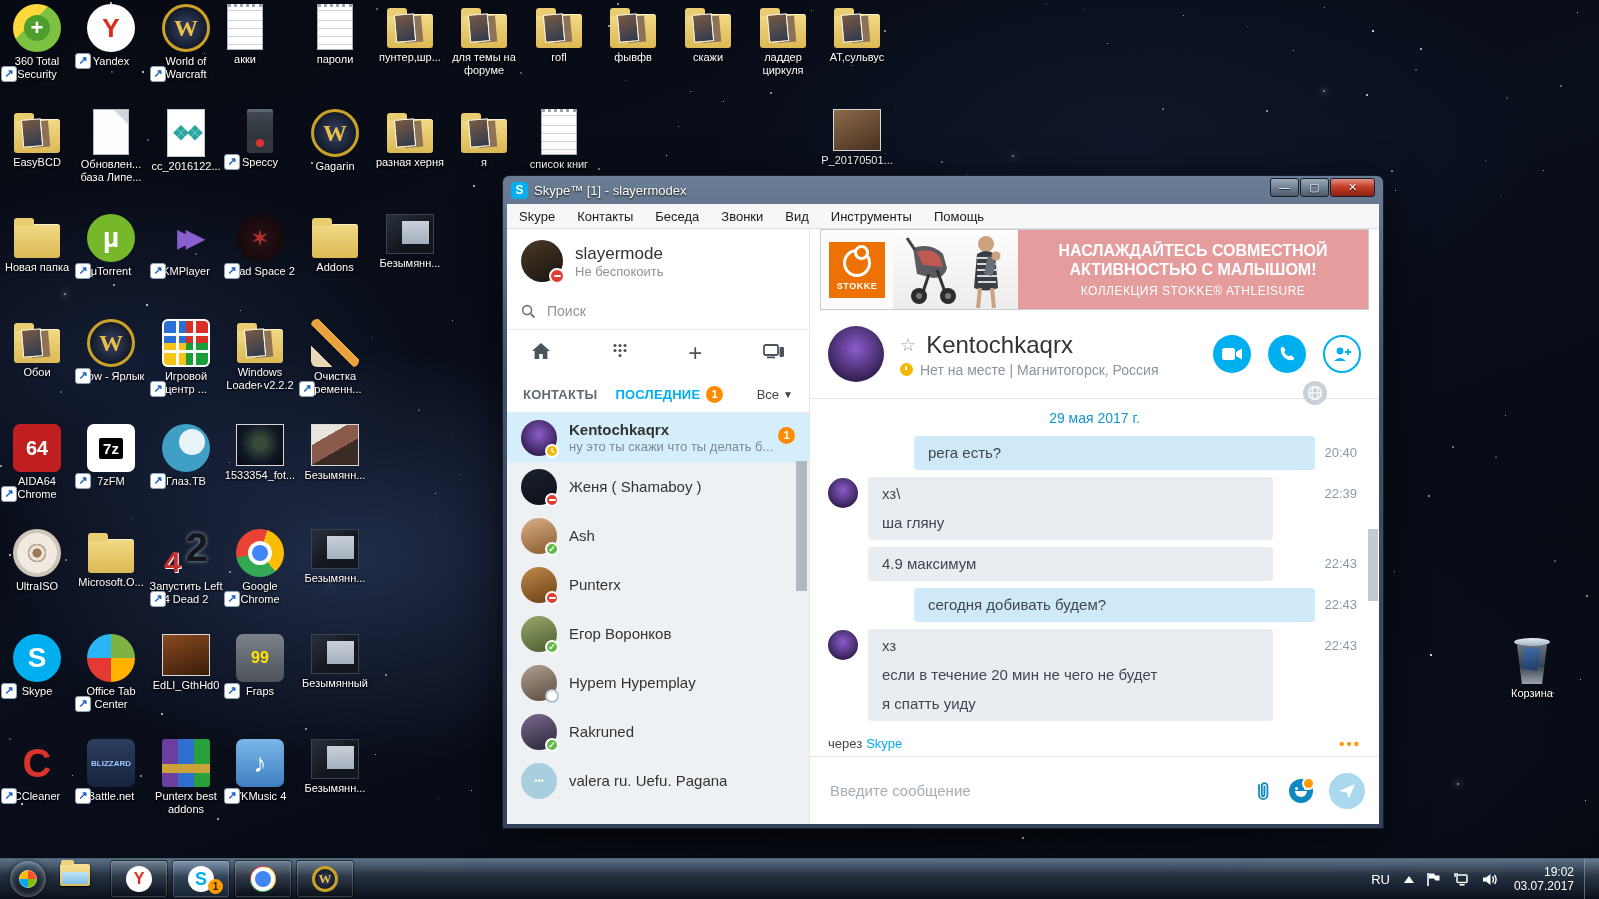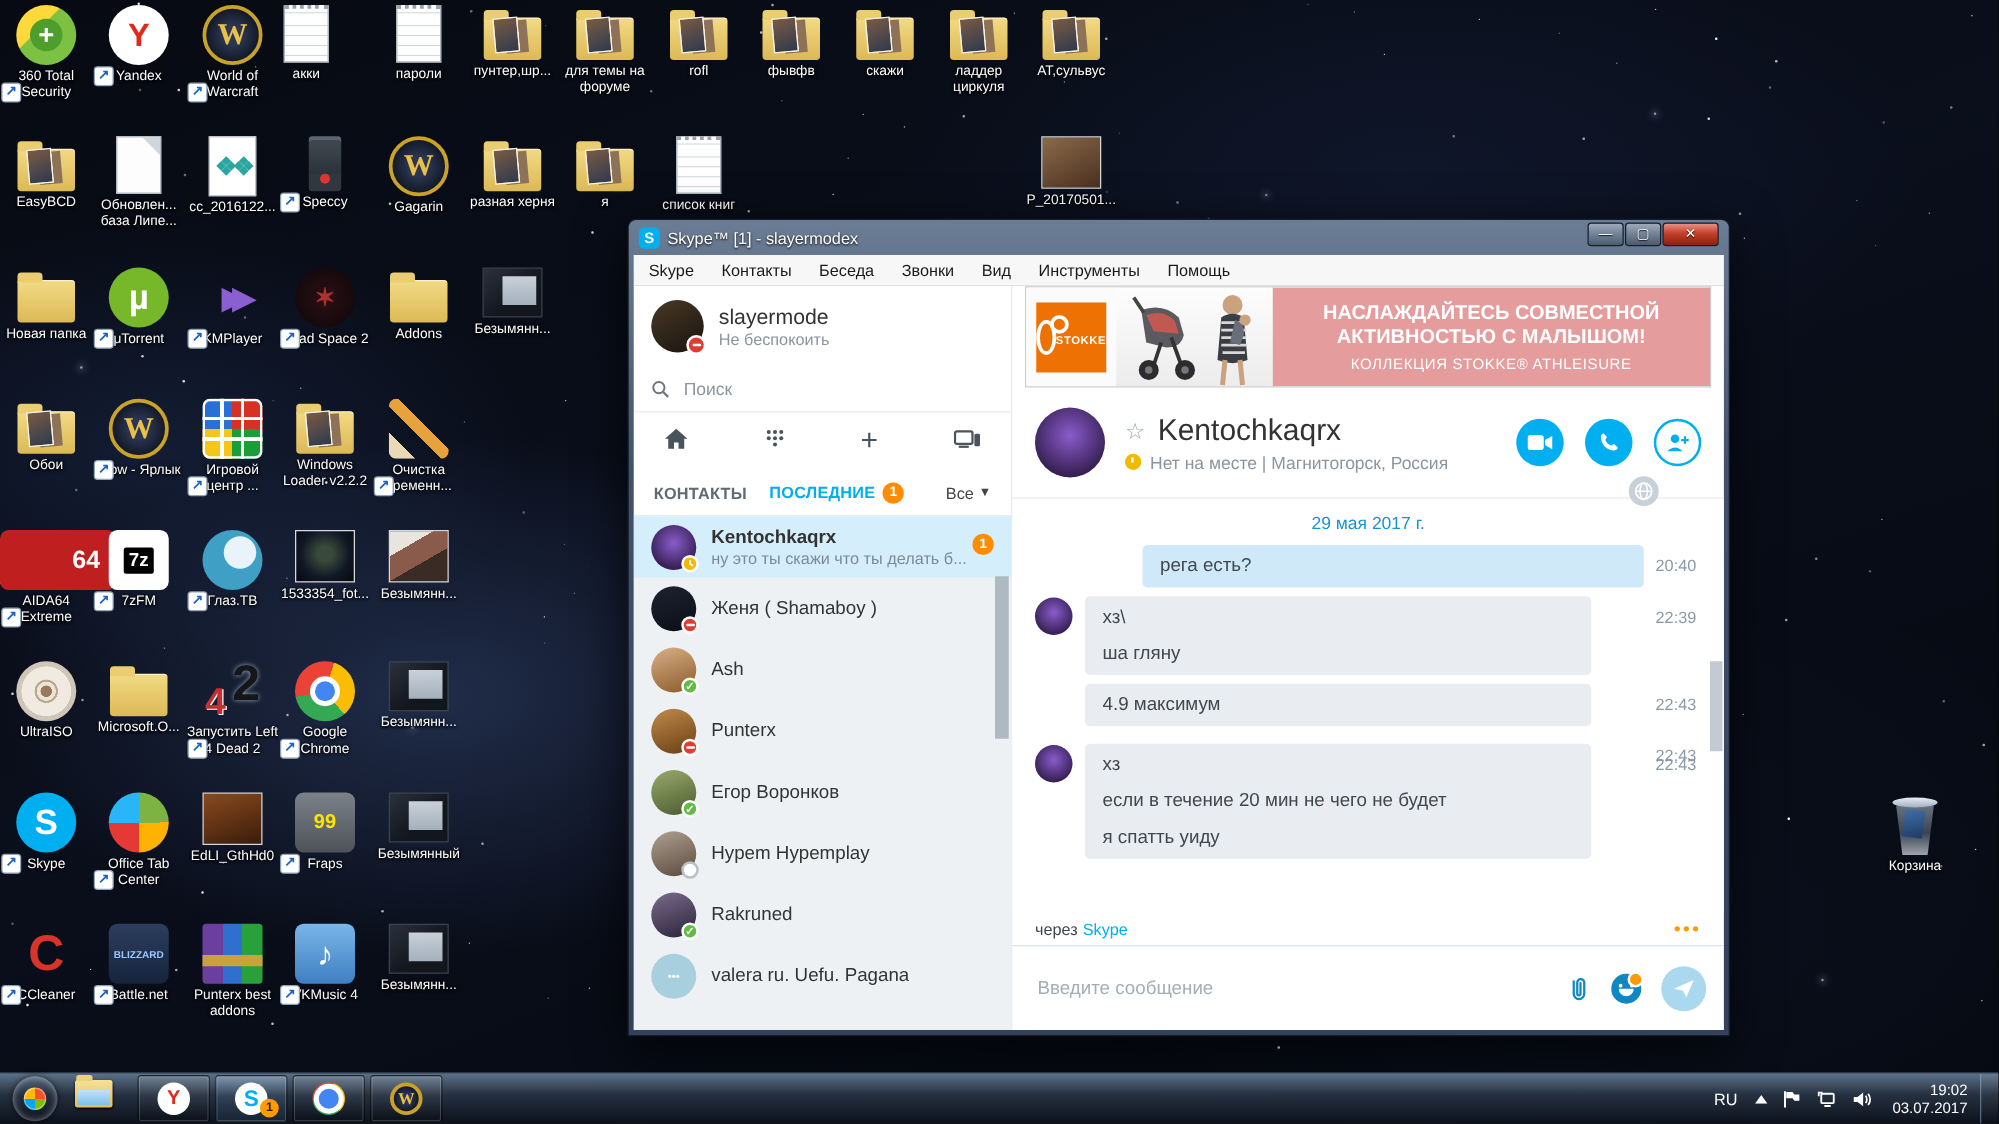--- a/index.html
+++ b/index.html
@@ -114,21 +114,21 @@
   .c-name{font-size:15px;color:#333;line-height:18px;white-space:nowrap;overflow:hidden;}
   .c-name.bold{font-weight:bold;}
   .c-prev{font-size:13px;color:#7c8a96;line-height:16px;white-space:nowrap;overflow:hidden;max-width:210px;}
   .c-badge{position:absolute;right:14px;top:14px;}
   .lscroll{position:absolute;right:2px;top:232px;width:11px;height:130px;background:#aeb9c2;z-index:5;}
 
   
   .right{flex:1;display:flex;flex-direction:column;background:#fff;position:relative;min-width:0;}
   .banner{height:79px;margin:0 10px;border:1px solid #c9cdd2;display:flex;overflow:hidden;flex:none;}
   .ban-logo{width:72px;background:#fbfbfb;display:flex;align-items:center;justify-content:center;}
-  .stokke{width:56px;height:56px;background:#ee7203;display:flex;flex-direction:row;align-items:center;justify-content:center;}
+  .stokke{width:56px;height:56px;background:#ee7203;display:flex;flex-direction:column;align-items:center;justify-content:center;}
   .stokke .ring{width:22px;height:22px;border:3px solid #fff;border-radius:50%;position:relative;}
   .stokke .ring::after{content:'';position:absolute;width:9px;height:9px;border:3px solid #fff;border-radius:50%;left:8px;top:-7px;background:#ee7203;}
   .stokke .bt{color:#fff;font-size:9px;font-weight:bold;letter-spacing:.5px;margin-top:4px;}
   .ban-img{width:125px;background:linear-gradient(#fdfdfd,#ececec);position:relative;flex:none;}
   .ban-pink{flex:1;background:#e59c9c;display:flex;flex-direction:column;align-items:center;justify-content:center;padding:0 10px;}
   .ban-h{color:#fff;font-weight:bold;font-size:16px;line-height:19px;text-align:center;}
   .ban-s{color:#fff;font-size:12px;margin-top:5px;letter-spacing:.5px;}
   .chead{height:88px;border-bottom:1px solid #e4e8eb;display:flex;align-items:center;padding:0 18px;flex:none;}
   .ch-name{font-size:24px;color:#333;font-weight:normal;line-height:28px;}
   .ch-star{color:#9aa5ae;font-size:18px;margin-right:10px;}
@@ -561,25 +561,25 @@
       <div class="desk-icon" style="left: 223px; top: 315px;">
         <div class="ic k-folderimg"></div>
         <div class="di-label">Windows Loader v2.2.2</div>
       </div>
       <div class="desk-icon" style="left: 298px; top: 315px;">
         <div class="ic k-broom"></div>
         <span class="arrowov">↗</span>
         <div class="di-label">Очистка временн...</div>
       </div>
       <div class="desk-icon" style="left: 0px; top: 420px;">
-        <div class="ic k-square" style="background: rgb(192, 31, 31); padding-left: 45px;">
+        <div class="ic k-square" style="background: rgb(192, 31, 31);">
           <span class="g" style="color: rgb(255, 255, 255); font-size: 20px;">64</span>
         </div>
         <span class="arrowov">↗</span>
-        <div class="di-label">AIDA64 Extreme</div>
+        <div class="di-label">AIDA64 Chrome</div>
       </div>
       <div class="desk-icon" style="left: 74px; top: 420px;">
         <div class="ic k-square" style="background: rgb(255, 255, 255);">
           <span class="g g-7z">7z</span>
         </div>
         <span class="arrowov">↗</span>
         <div class="di-label">7zFM</div>
       </div>
       <div class="desk-icon" style="left: 149px; top: 420px;">
         <div class="ic k-glaz"></div>
@@ -926,20 +926,23 @@
                   <span class="mtime">22:39</span>
                 </div>
                 <div class="mrow in">
                   <div class="mav-sp"></div>
                   <div class="bubble">
                     <div class="bl">4.9 максимум</div>
                   </div>
                   <span class="mtime">22:43</span>
                 </div>
                 <div class="mrow out">
+                  <div class="bubble">
+                    <div class="bl">сегодня добивать будем?</div>
+                  </div>
                   <span class="mtime">22:43</span>
                 </div>
                 <div class="mrow in tail">
                   <div class="mavatar" style="background: radial-gradient(circle at 50% 40%, rgb(138, 92, 204), rgb(58, 34, 88) 70%, rgb(29, 16, 48));"></div>
                   <div class="bubble">
                     <div class="bl">хз</div>
                     <div class="bl">если в течение 20 мин не чего не будет</div>
                     <div class="bl">я  спатть уиду</div>
                   </div>
                   <span class="mtime">22:43</span>

